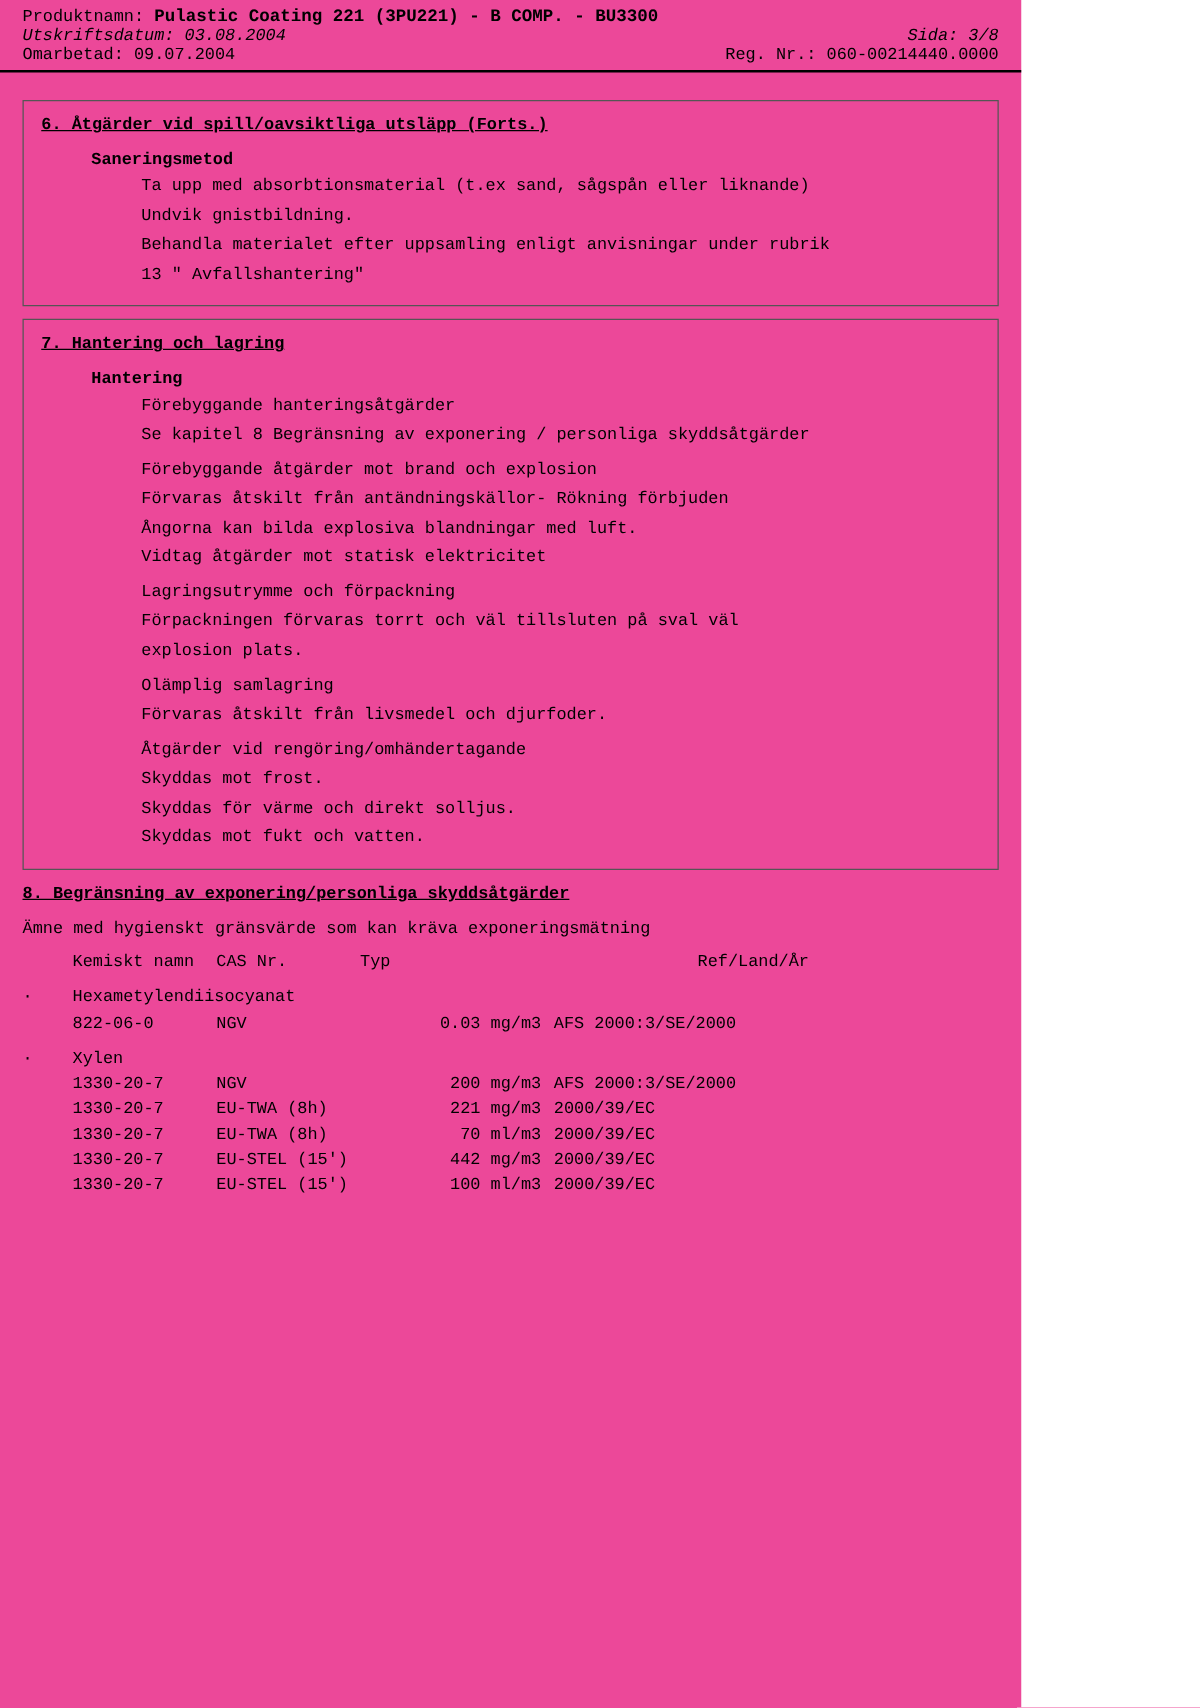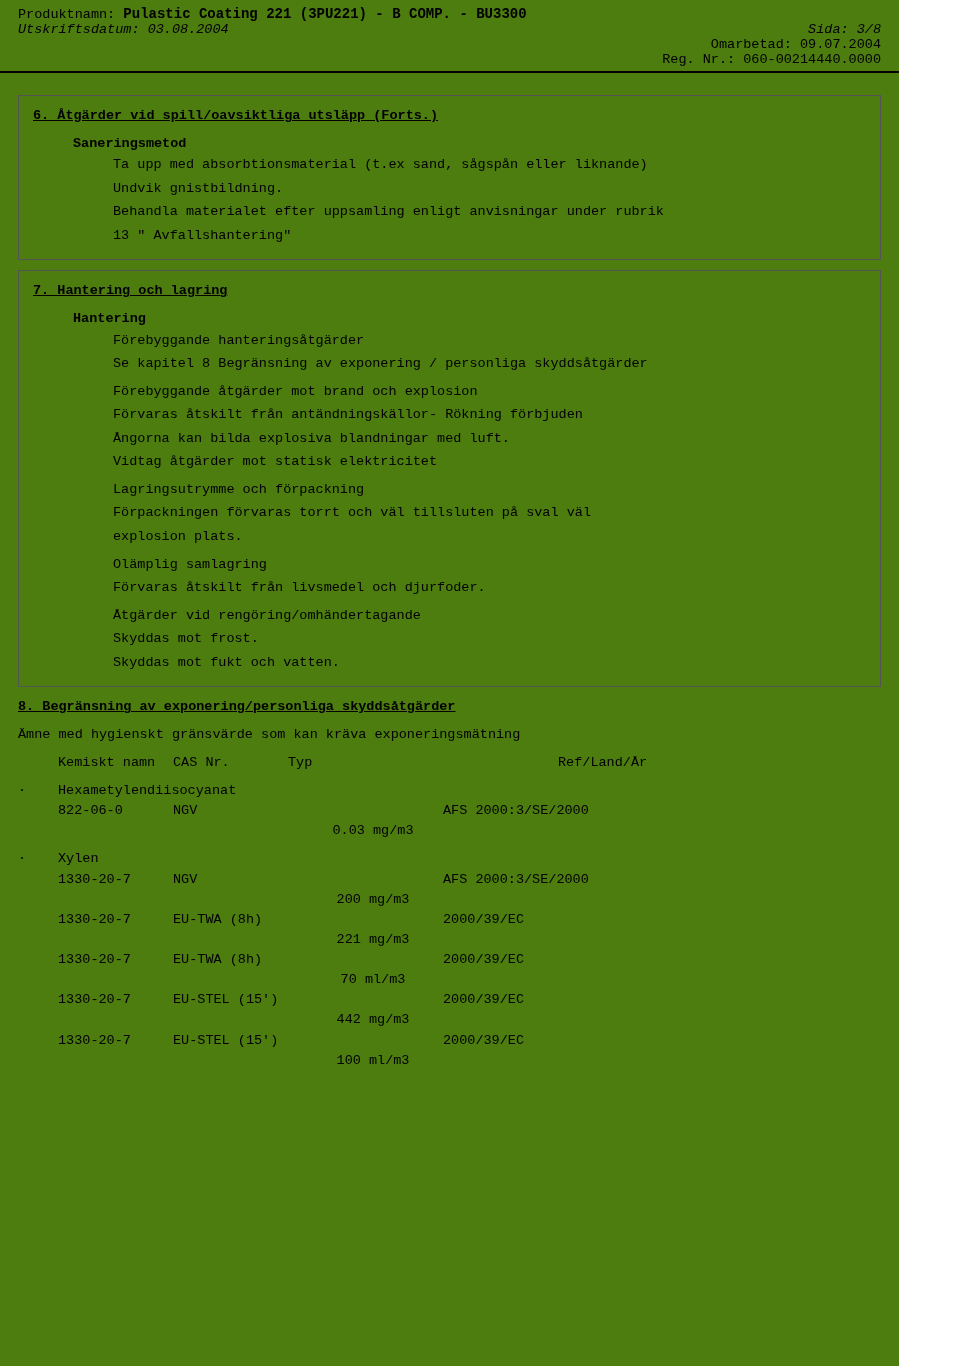--- a/index.html
+++ b/index.html
@@ -11,24 +11,24 @@
     body {
       background: #fff;
       font-family: 'Courier New', Courier, monospace;
       font-size: 13.5px;
       color: #000;
       width: 960px;
       min-height: 1366px;
     }
 
     .page {
-      width: 899px;
+      width: 817px;
       min-height: 1366px;
       padding: 0;
-      background: #4d7c0f;
+      background: #ec4899;
     }
 
     .header {
       border-bottom: 2px solid #000;
       padding: 6px 18px 4px 18px;
     }
 
     .header-row1 {
       display: flex;
       justify-content: space-between;
@@ -38,22 +38,21 @@
     .header-row2 {
       display: flex;
       justify-content: space-between;
       align-items: baseline;
       font-style: italic;
     }
 
     .header-row3 {
       display: flex;
       justify-content: space-between;
-      align-items: flex-end;
-      flex-direction: column;
+      align-items: center;
     }
 
     .header-label {
       font-weight: normal;
       font-size: 13.5px;
     }
 
     .header-title {
       font-weight: bold;
       font-size: 14px;
@@ -109,23 +108,22 @@
     }
 
     .col-typ {
       width: 140px;
       flex-shrink: 0;
     }
 
     .col-val {
       width: 130px;
       flex-shrink: 0;
-      text-align: center;
+      text-align: right;
       padding-right: 10px;
-      margin-top: 20px;
     }
 
     .col-ref {
       flex: 1;
     }
     .mb8 { margin-bottom: 8px; }
     .mt8 { margin-top: 8px; }
 
   </style>
 </head>
@@ -180,20 +178,21 @@
 
       <div class="para indent2">Lagringsutrymme och förpackning</div>
       <div class="para indent2">Förpackningen förvaras torrt och väl tillsluten på sval väl</div>
       <div class="para indent2 mb8">explosion plats.</div>
 
       <div class="para indent2 mt8">Olämplig samlagring</div>
       <div class="para indent2 mb8">Förvaras åtskilt från livsmedel och djurfoder.</div>
 
       <div class="para indent2 mt8">Åtgärder vid rengöring/omhändertagande</div>
       <div class="para indent2">Skyddas mot frost.</div>
+      <div class="para indent2">Skyddas för värme och direkt solljus.</div>
       <div class="para indent2">Skyddas mot fukt och vatten.</div>
     </div>
 
     <div>
       <div class="para bold mb8">
         <span>8. Begränsning av exponering/personliga skyddsåtgärder</span>
       </div>
 
       <div class="table-section">
         <div class="para">Ämne med hygienskt gränsvärde som kan kräva exponeringsmätning</div>

